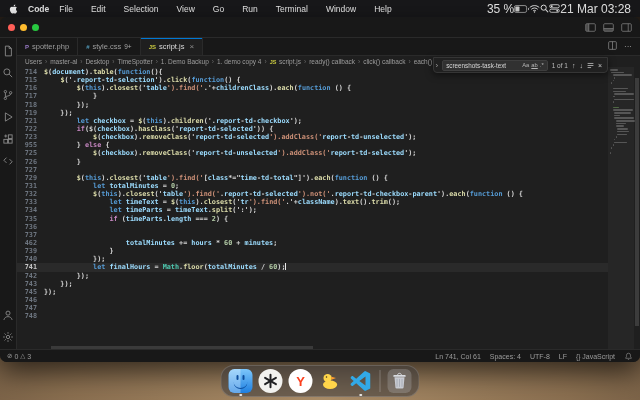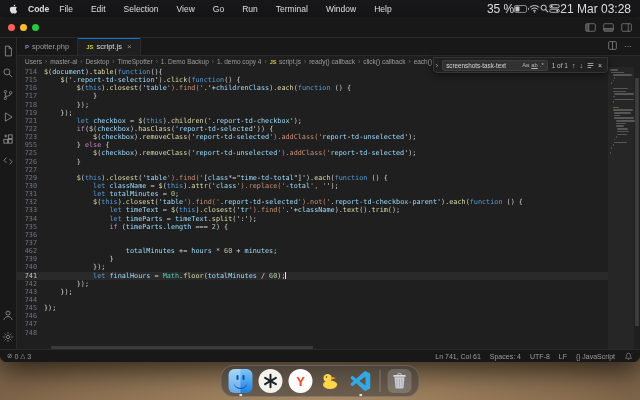--- a/index.html
+++ b/index.html
@@ -68,21 +68,21 @@
   .tab-close{ font-size:8px; color:#8d8d8d; margin-left:2px; }
   .tab-actions{ margin-left:auto; display:flex; align-items:center; gap:7px; padding-right:8px; color:#9d9d9d; font-size:8px; }
   
   .breadcrumbs{
     height:11px; flex:none; background:#1f1f1f; display:flex; align-items:center;
     padding-left:8px; gap:3px; font-size:6.5px; color:#9d9d9d; white-space:nowrap; overflow:hidden;
   }
   .bc-sep{ color:#6b6b6b; }
   .bc-js{ color:#cbcb41; font-weight:700; font-size:5.5px; margin-right:1px; }
   
-  .editor{ flex:1; min-height:0; display:flex; position:relative; background:#1f1f1f; }
+  .editor{ flex:1; min-height:0; display:flex; position:relative; background:#1f1f1f;font-weight:bold; }
   .code-scroll{
     flex:1; overflow:hidden; font-family:"DejaVu Sans Mono", monospace; font-size:6.8px; padding-top:1px;
   }
   .crow{ display:flex; height:8.15px; line-height:8.15px; white-space:pre; }
   .crow.cur{ background:rgba(255,255,255,.05); }
   .ln{ width:27px; flex:none; text-align:right; padding-right:7px; color:#6e7681; }
   .crow.cur .ln{ color:#c6c6c6; }
   .ct{ white-space:pre; color:#d4d4d4; }
   .cmt{color:#6a9955}.str{color:#ce9178}.kw{color:#569cd6}.flow{color:#c586c0}
   .num{color:#b5cea8}.fn{color:#dcdcaa}.vr{color:#9cdcfe}.cls{color:#4ec9b0}
@@ -303,20 +303,25 @@
           </div>
         </div>
 
       <div class="main">
         <div class="tabbar">
           <div class="tabs">
               <div class="tab">
                 <span class="tab-icon" style="color:#9b7cc8">P</span>
                 <span class="tab-label">spotter.php</span>
               </div>
+              <div class="tab">
+                <span class="tab-icon" style="color:#519aba">#</span>
+                <span class="tab-label">style.css</span>
+                <span class="tab-badge">9+</span>
+              </div>
               <div class="tab active">
                 <span class="tab-icon" style="color:#cbcb41">JS</span>
                 <span class="tab-label">script.js</span>
                 <span class="tab-close">×</span>
               </div>
             </div>
           <div class="tab-actions">
             <span><svg width="9" height="9" viewBox="0 0 14 14">
                   <rect x="1" y="1" width="12" height="12" rx="1.5" fill="none" stroke="#9d9d9d"></rect>
                   <path d="M7 1v12" stroke="#9d9d9d"></path>
@@ -356,35 +361,33 @@
               <div class="crow"><span class="ln">718</span><span class="ct">        });</span></div>
               <div class="crow"><span class="ln">719</span><span class="ct">    });</span></div>
               <div class="crow"><span class="ln">721</span><span class="ct">        <span class="kw">let</span> <span class="vr">checkbox</span> = <span class="fn">$</span>(<span class="kw">this</span>).<span class="fn">children</span>('.<span class="vr">report</span>-<span class="vr">td</span>-<span class="vr">checkbox</span>');</span></div>
               <div class="crow"><span class="ln">722</span><span class="ct">        <span class="flow">if</span>($(<span class="vr">checkbox</span>).<span class="fn">hasClass</span>('<span class="vr">report</span>-<span class="vr">td</span>-<span class="vr">selected</span>')) {</span></div>
               <div class="crow"><span class="ln">723</span><span class="ct">            <span class="fn">$</span>(<span class="vr">checkbox</span>).<span class="fn">removeClass</span>('<span class="vr">report</span>-<span class="vr">td</span>-<span class="vr">selected</span><span class="str">').addClass('</span><span class="vr">report</span>-<span class="vr">td</span>-<span class="vr">unselected</span>');</span></div>
               <div class="crow"><span class="ln">955</span><span class="ct">        } <span class="flow">else</span> {</span></div>
               <div class="crow"><span class="ln">725</span><span class="ct">            <span class="fn">$</span>(<span class="vr">checkbox</span>).<span class="fn">removeClass</span>('<span class="vr">report</span>-<span class="vr">td</span>-<span class="vr">unselected</span><span class="str">').addClass('</span><span class="vr">report</span>-<span class="vr">td</span>-<span class="vr">selected</span>');</span></div>
               <div class="crow"><span class="ln">726</span><span class="ct">        }</span></div>
               <div class="crow"><span class="ln">727</span><span class="ct"></span></div>
               <div class="crow"><span class="ln">729</span><span class="ct">        <span class="fn">$</span>(<span class="kw">this</span>).<span class="fn">closest</span>('<span class="vr">table</span><span class="str">').find('</span>[<span class="vr">class</span>*="<span class="vr">time</span>-<span class="vr">td</span>-<span class="vr">total</span>"]').<span class="fn">each</span>(<span class="kw">function</span> () {</span></div>
-              <div class="crow"><span class="ln">730</span><span class="ct">            <span class="kw">let</span> <span class="vr">className</span> = <span class="fn">$</span>(<span class="kw">this</span>).<span class="fn">attr</span>('<span class="vr">class</span><span class="str">').replace('</span>-<span class="vr">total</span><span class="str">', '</span>');</span></div>
               <div class="crow"><span class="ln">731</span><span class="ct">            <span class="kw">let</span> <span class="vr">totalMinutes</span> = <span class="num">0</span>;</span></div>
               <div class="crow"><span class="ln">732</span><span class="ct">            <span class="fn">$</span>(<span class="kw">this</span>).<span class="fn">closest</span>('<span class="vr">table</span><span class="str">').find('</span>.<span class="vr">report</span>-<span class="vr">td</span>-<span class="vr">selected</span><span class="str">').not('</span>.<span class="vr">report</span>-<span class="vr">td</span>-<span class="vr">checkbox</span>-<span class="vr">parent</span>').<span class="fn">each</span>(<span class="kw">function</span> () {</span></div>
               <div class="crow"><span class="ln">733</span><span class="ct">                <span class="kw">let</span> <span class="vr">timeText</span> = <span class="fn">$</span>(<span class="kw">this</span>).<span class="fn">closest</span>('<span class="vr">tr</span><span class="str">').find('</span>.'+<span class="vr">className</span>).<span class="fn">text</span>().<span class="fn">trim</span>();</span></div>
               <div class="crow"><span class="ln">734</span><span class="ct">                <span class="kw">let</span> <span class="vr">timeParts</span> = <span class="vr">timeText</span>.<span class="fn">split</span>(':');</span></div>
               <div class="crow"><span class="ln">735</span><span class="ct">                <span class="flow">if</span> (<span class="vr">timeParts</span>.<span class="vr">length</span> === <span class="num">2</span>) {</span></div>
               <div class="crow"><span class="ln">736</span></div>
               <div class="crow"><span class="ln">737</span></div>
               <div class="crow"><span class="ln">462</span><span class="ct">                    <span class="vr">totalMinutes</span> += <span class="vr">hours</span> * <span class="num">60</span> + <span class="vr">minutes</span>;</span></div>
               <div class="crow"><span class="ln">739</span><span class="ct">                }</span></div>
               <div class="crow"><span class="ln">740</span><span class="ct">            });</span></div>
               <div class="crow cur"><span class="ln">741</span><span class="ct">            <span class="kw">let</span> <span class="vr">finalHours</span> = <span class="cls">Math</span>.<span class="fn">floor</span>(<span class="vr">totalMinutes</span> / <span class="num">60</span>);<span class="caret"></span></span></div>
               <div class="crow"><span class="ln">742</span><span class="ct">        });</span></div>
               <div class="crow"><span class="ln">743</span><span class="ct">    });</span></div>
-              <div class="crow"><span class="ln">744</span><span class="ct"></span></div>
               <div class="crow"><span class="ln">745</span><span class="ct">});</span></div>
               <div class="crow"><span class="ln">746</span><span class="ct"></span></div>
               <div class="crow"><span class="ln">747</span><span class="ct"></span></div>
               <div class="crow"><span class="ln">748</span><span class="ct"></span></div>
             </div>
           <div class="minimap">
               <div class="map-slider"></div>
               <div class="mbar" style="margin-left: 0px; width: 8.12px;"></div>
               <div class="mbar" style="margin-left: 1.4px; width: 12.32px;"></div>
               <div class="mbar" style="margin-left: 2.8px; width: 18.76px;"></div>

